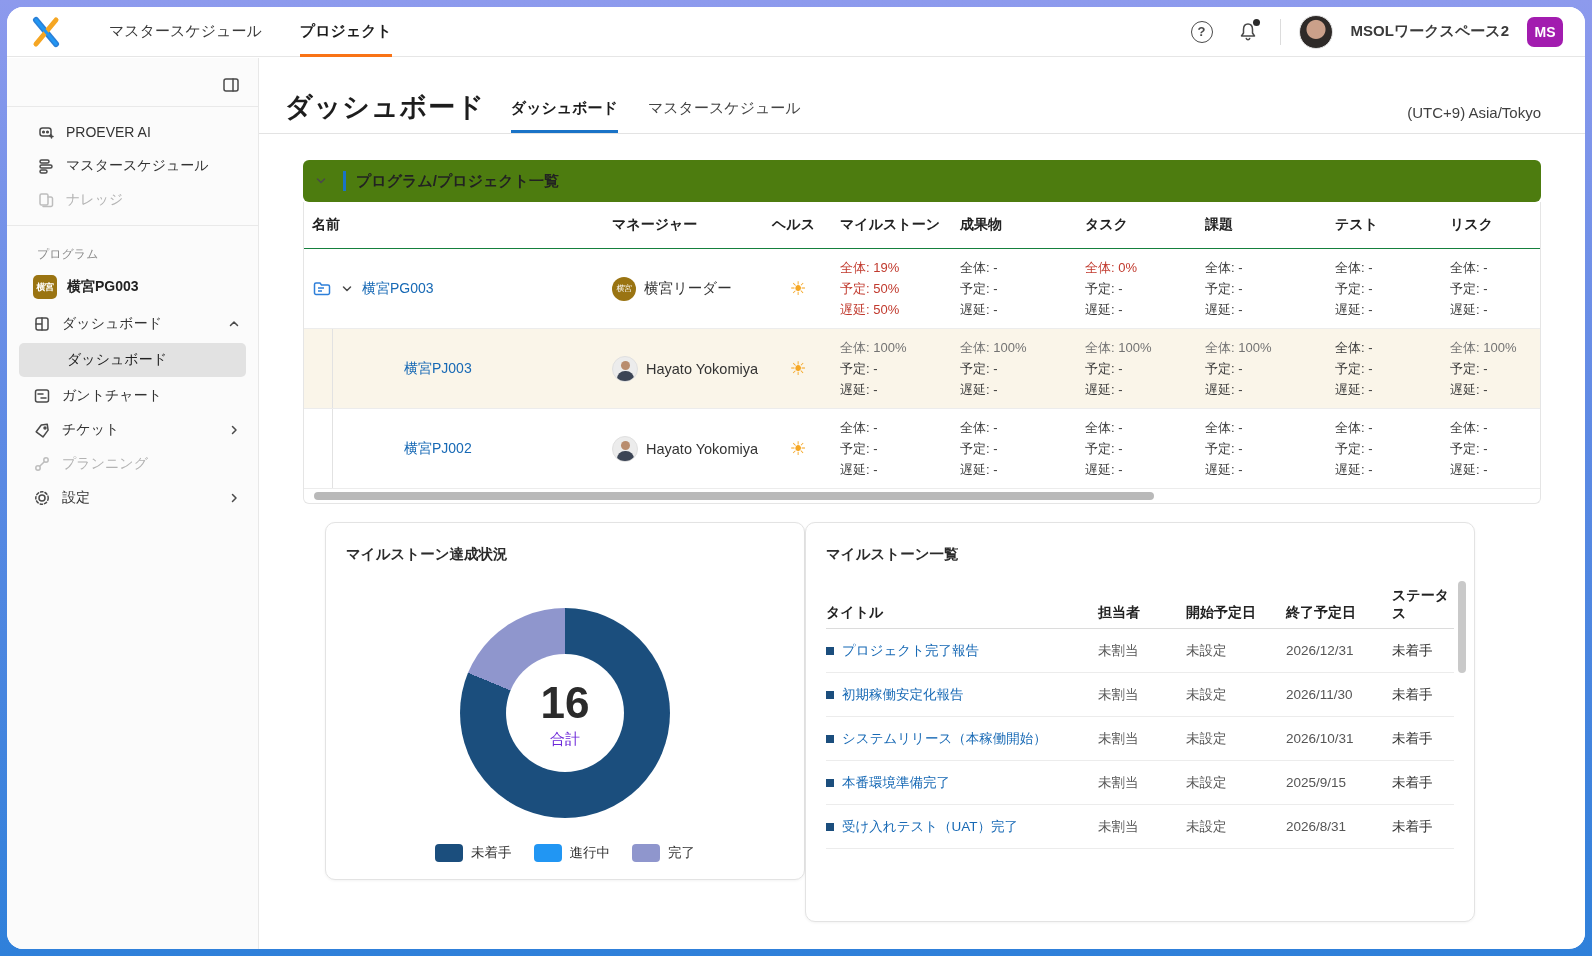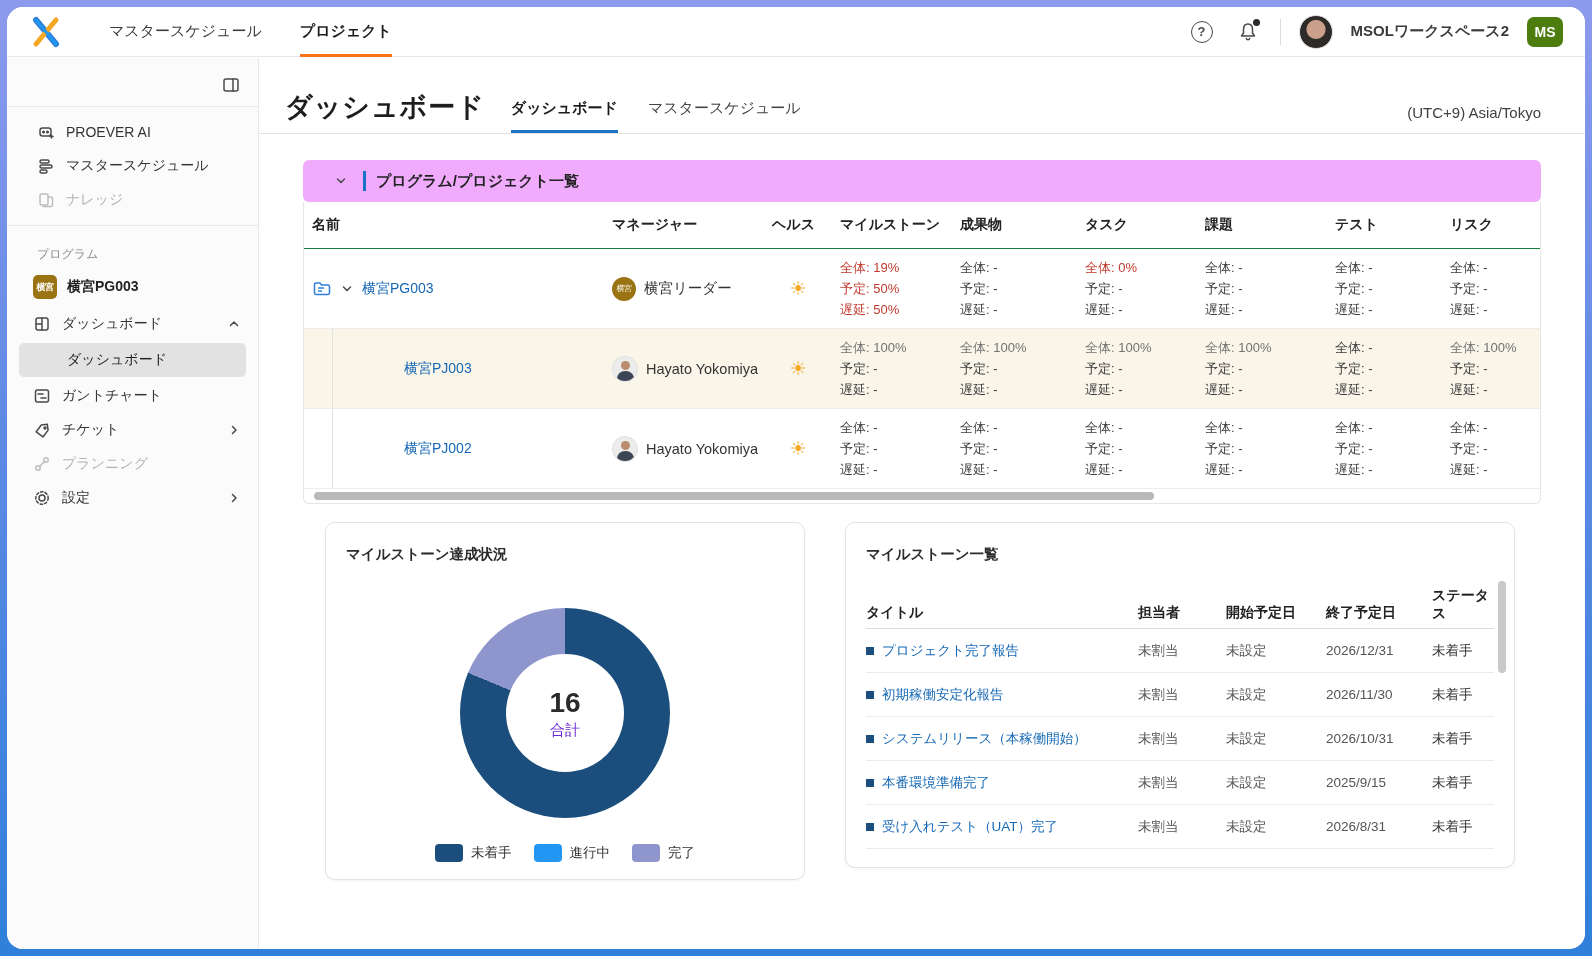--- a/index.html
+++ b/index.html
@@ -12,21 +12,21 @@
   .logo { width:34px; height:34px; margin-right:46px; }
   .nav-tab { height:50px; display:flex; align-items:center; font-size:15px; color:#3a3a3a; margin-right:38px; cursor:pointer; border-bottom:3px solid transparent; padding-top:3px; }
   .nav-tab.active { font-weight:700; color:#1c1c1c; border-bottom:3px solid #f97316; }
   .topbar-right { margin-left:auto; display:flex; align-items:center; gap:18px; }
   .icon-btn { width:28px; height:28px; display:flex; align-items:center; justify-content:center; cursor:pointer; position:relative; }
   .help-circle { width:22px; height:22px; border:1.6px solid #4a4a4a; border-radius:50%; display:flex; align-items:center; justify-content:center; font-size:13px; font-weight:700; color:#4a4a4a; }
   .bell-dot { position:absolute; top:1px; right:2px; width:7px; height:7px; background:#2b2b2b; border-radius:50%; }
   .tb-divider { width:1px; height:26px; background:#dcdcdc; }
   .avatar { width:34px; height:34px; border-radius:50%; background:radial-gradient(circle at 50% 42%, #caa08a 0 9px, #2e2a28 10px); border:1px solid #ddd; }
   .ws-name { font-size:15px; font-weight:700; color:#3a3a3a; }
-  .ws-badge { min-width:36px; height:30px; padding:0 7px; background:#4d7c0f; border-radius:7px; color:#fff; font-weight:700; font-size:14px; display:flex; align-items:center; justify-content:center; cursor:pointer; }
+  .ws-badge { min-width:36px; height:30px; padding:0 7px; background:#a21caf; border-radius:7px; color:#fff; font-weight:700; font-size:14px; display:flex; align-items:center; justify-content:center; cursor:pointer; }
 
   
   .sidebar { position:absolute; left:0; top:51px; bottom:0; width:252px; background:#fbfbfb; border-right:1px solid #e8e8e8; padding-top:10px; }
   .sb-collapse { display:flex; justify-content:flex-end; padding:8px 18px 12px; }
   .sb-divider { height:1px; background:#e9e9e9; margin:0 0 8px; }
   .sb-item { display:flex; align-items:center; gap:11px; height:34px; padding:0 18px 0 30px; font-size:14px; color:#333; cursor:pointer; }
   .sb-item.disabled { color:#b3b3b3; cursor:default; }
   .sb-item.disabled svg { stroke:#bdbdbd; }
   .sb-section { font-size:12px; color:#8a8a8a; padding:12px 30px 8px; }
   .sb-program { display:flex; align-items:center; gap:10px; padding:4px 18px 8px 26px; font-size:14px; font-weight:700; color:#222; cursor:pointer; }
@@ -39,21 +39,21 @@
   .main { margin-left:252px; height:calc(100% - 51px); overflow:hidden; background:#fff; }
   .main-head { display:flex; align-items:flex-end; padding:26px 44px 0 26px; height:76px; }
   .page-title { font-size:27px; font-weight:700; color:#1d1d1d; letter-spacing:1px; padding-bottom:8px; }
   .main-tabs { display:flex; gap:30px; margin-left:26px; }
   .m-tab { font-size:15px; color:#444; padding-bottom:12px; border-bottom:3px solid transparent; cursor:pointer; }
   .m-tab.active { font-weight:700; color:#1c1c1c; border-bottom-color:#1a73c7; }
   .timezone { margin-left:auto; font-size:15px; color:#3f3f3f; padding-bottom:12px; }
   .main-divider { height:1px; background:#e3e3e3; }
 
   .sections { padding:26px 0 0 44px; }
-  .section-bar { width:1238px; height:42px; background:#f0abfc; border-radius:6px; display:flex; align-items:center; padding:0 12px 0 28px; }
+  .section-bar { width:1238px; height:42px; background:#4d7c0f; border-radius:6px; display:flex; align-items:center; padding:0 12px 0 8px; }
   .sec-chevron { width:20px; display:flex; justify-content:center; cursor:pointer; }
   .sec-accent { width:3px; height:20px; background:#1a73c7; margin:0 10px 0 12px; }
   .sec-title { font-size:15px; font-weight:700; color:#222; }
 
   
   .pt-wrap { width:1238px; border:1px solid #e5e5e5; border-top:none; border-radius:0 0 6px 6px; background:#fff; }
   .pt-head, .pt-row { display:grid; grid-template-columns:300px 160px 68px 120px 125px 120px 130px 115px 90px; }
   .pt-th { padding:14px 8px; font-size:14px; font-weight:700; color:#222; }
   .pt-head { border-bottom:1px solid #15803d; }
   .pt-row { border-bottom:1px solid #ececec; min-height:75px; align-items:center; position:relative; }
@@ -81,27 +81,27 @@
   .tpl-bar { margin-top:22px; }
   .tpl-controls { margin-left:auto; display:flex; align-items:center; gap:16px; }
   .dropdown { width:228px; height:34px; background:#fff; border:1px solid #cfcfcf; border-radius:6px; display:flex; align-items:center; gap:8px; padding:0 10px; cursor:pointer; }
   .dd-label { font-size:14px; color:#2e2e2e; flex:1; }
   .edit-btn { width:72px; height:34px; background:#e9e9e9; border-radius:6px; display:flex; align-items:center; justify-content:center; gap:6px; font-size:14px; color:#a9a9a9; cursor:default; }
 
   
   .cards { display:flex; margin-top:18px; padding-left:22px; }
   .card { background:#fff; border:1px solid #e3e3e3; border-radius:10px; box-shadow:0 1px 3px rgba(0,0,0,.05); }
   .card.chart { width:480px; height:358px; padding:22px 20px; position:relative; }
-  .card.list { width:670px; height:346px; padding:22px 20px 0; position:relative; overflow:hidden;margin-left:40px; }
+  .card.list { width:670px; height:400px; padding:22px 20px 0; position:relative; overflow:hidden; }
   .card-title { font-size:14.5px; font-weight:700; color:#2b2b2b; }
 
   .donut-zone { display:flex; flex-direction:column; align-items:center; }
   .donut { width:210px; height:210px; border-radius:50%; margin-top:44px; position:relative; }
   .donut-hole { position:absolute; inset:46px; background:#fff; border-radius:50%; display:flex; flex-direction:column; align-items:center; justify-content:center; }
-  .donut-total { font-size:28px; font-weight:700; color:#2b2b2b; }
+  .donut-total { font-size:44px; font-weight:700; color:#2b2b2b; }
   .donut-sub { font-size:15px; color:#6d28d9; margin-top:2px; }
   .legend { display:flex; gap:22px; margin-top:26px; justify-content:center; }
   .legend-item { display:flex; align-items:center; gap:8px; font-size:13.5px; color:#333; }
   .swatch { width:28px; height:18px; border-radius:4px; }
 
   
   .ms-head { display:flex; margin-top:22px; border-bottom:1px solid #dcdcdc; padding-bottom:6px; align-items:flex-end; }
   .ms-hcell { font-size:14px; font-weight:700; color:#222; }
   .ms-row { display:flex; align-items:center; height:44px; border-bottom:1px solid #ececec; }
   .ms-cell { font-size:13.5px; color:#555; }

